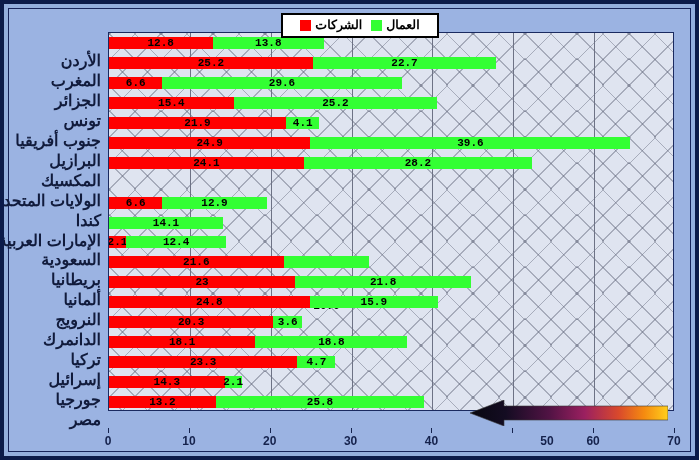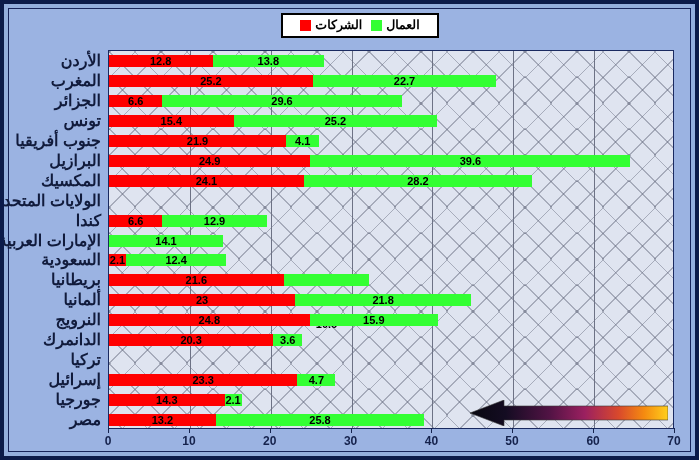--- a/index.html
+++ b/index.html
@@ -67,23 +67,24 @@
     font-weight: bold;
     color: #000000;
     line-height: 1;
     white-space: nowrap;
   }
 
   
   #plot-wrap {
     position: absolute;
     left: 104px;
-    top: 46px;
+    top: 28px;
     width: 566px;
     height: 379px;
+    font-family: Liberation Mono, monospace;
   }
   #plot-area {
     position: absolute;
     left: 0;
     top: 0;
     width: 100%;
     height: 100%;
     box-sizing: border-box;
     border: 1px solid #1a2a60;
     background-color: #dfe4f0;
@@ -351,20 +352,26 @@
             <span class="bar-val" style="left: 100.3px; transform: translate(-50%, -50%);">24.8</span>
             <div class="bar-seg seg-green" style="left: 200.5px; width: 128.6px;"></div>
             <span class="bar-val" style="left: 264.8px; transform: translate(-50%, -50%);">15.9</span>
           </div>
           <div class="bar-row" style="top: 283.2px; height: 12px;">
             <div class="bar-seg seg-red" style="left: 0px; width: 164.1px;"></div>
             <span class="bar-val" style="left: 82.1px; transform: translate(-50%, -50%);">20.3</span>
             <div class="bar-seg seg-green" style="left: 164.1px; width: 29.1px;"></div>
             <span class="bar-val" style="left: 178.7px; transform: translate(-50%, -50%);">3.6</span>
           </div>
+          <div class="bar-row" style="top: 303.2px; height: 12px;">
+            <div class="bar-seg seg-red" style="left: 0px; width: 146.4px;"></div>
+            <span class="bar-val" style="left: 73.2px; transform: translate(-50%, -50%);">18.1</span>
+            <div class="bar-seg seg-green" style="left: 146.4px; width: 152px;"></div>
+            <span class="bar-val" style="left: 222.4px; transform: translate(-50%, -50%);">18.8</span>
+          </div>
           <div class="bar-row" style="top: 323.1px; height: 12px;">
             <div class="bar-seg seg-red" style="left: 0px; width: 188.4px;"></div>
             <span class="bar-val" style="left: 94.2px; transform: translate(-50%, -50%);">23.3</span>
             <div class="bar-seg seg-green" style="left: 188.4px; width: 38px;"></div>
             <span class="bar-val" style="left: 207.4px; transform: translate(-50%, -50%);">4.7</span>
           </div>
           <div class="bar-row" style="top: 343.1px; height: 12px;">
             <div class="bar-seg seg-red" style="left: 0px; width: 115.6px;"></div>
             <span class="bar-val" style="left: 57.8px; transform: translate(-50%, -50%);">14.3</span>
             <div class="bar-seg seg-green" style="left: 115.6px; width: 17px;"></div>
@@ -385,21 +392,21 @@
       <div class="xtick-label" style="left: 0px;">0</div>
       <div class="xtick-mark" style="left: 80.9px;"></div>
       <div class="xtick-label" style="left: 80.9px;">10</div>
       <div class="xtick-mark" style="left: 161.7px;"></div>
       <div class="xtick-label" style="left: 161.7px;">20</div>
       <div class="xtick-mark" style="left: 242.6px;"></div>
       <div class="xtick-label" style="left: 242.6px;">30</div>
       <div class="xtick-mark" style="left: 323.4px;"></div>
       <div class="xtick-label" style="left: 323.4px;">40</div>
       <div class="xtick-mark" style="left: 404.3px;"></div>
-      <div class="xtick-label" style="left: 389px; padding-left: 30px;">50</div>
+      <div class="xtick-label" style="left: 424px; padding-left: 30px;">50</div>
       <div class="xtick-mark" style="left: 485.1px;"></div>
       <div class="xtick-label" style="left: 485.1px;">60</div>
       <div class="xtick-mark" style="left: 566px;"></div>
       <div class="xtick-label" style="left: 566px;">70</div>
     </div>
 
 
   <svg id="arrow-shape" viewBox="0 0 198 26" preserveAspectRatio="none">
     <defs>
       <linearGradient id="arrowGrad" x1="0" y1="0" x2="1" y2="0">

